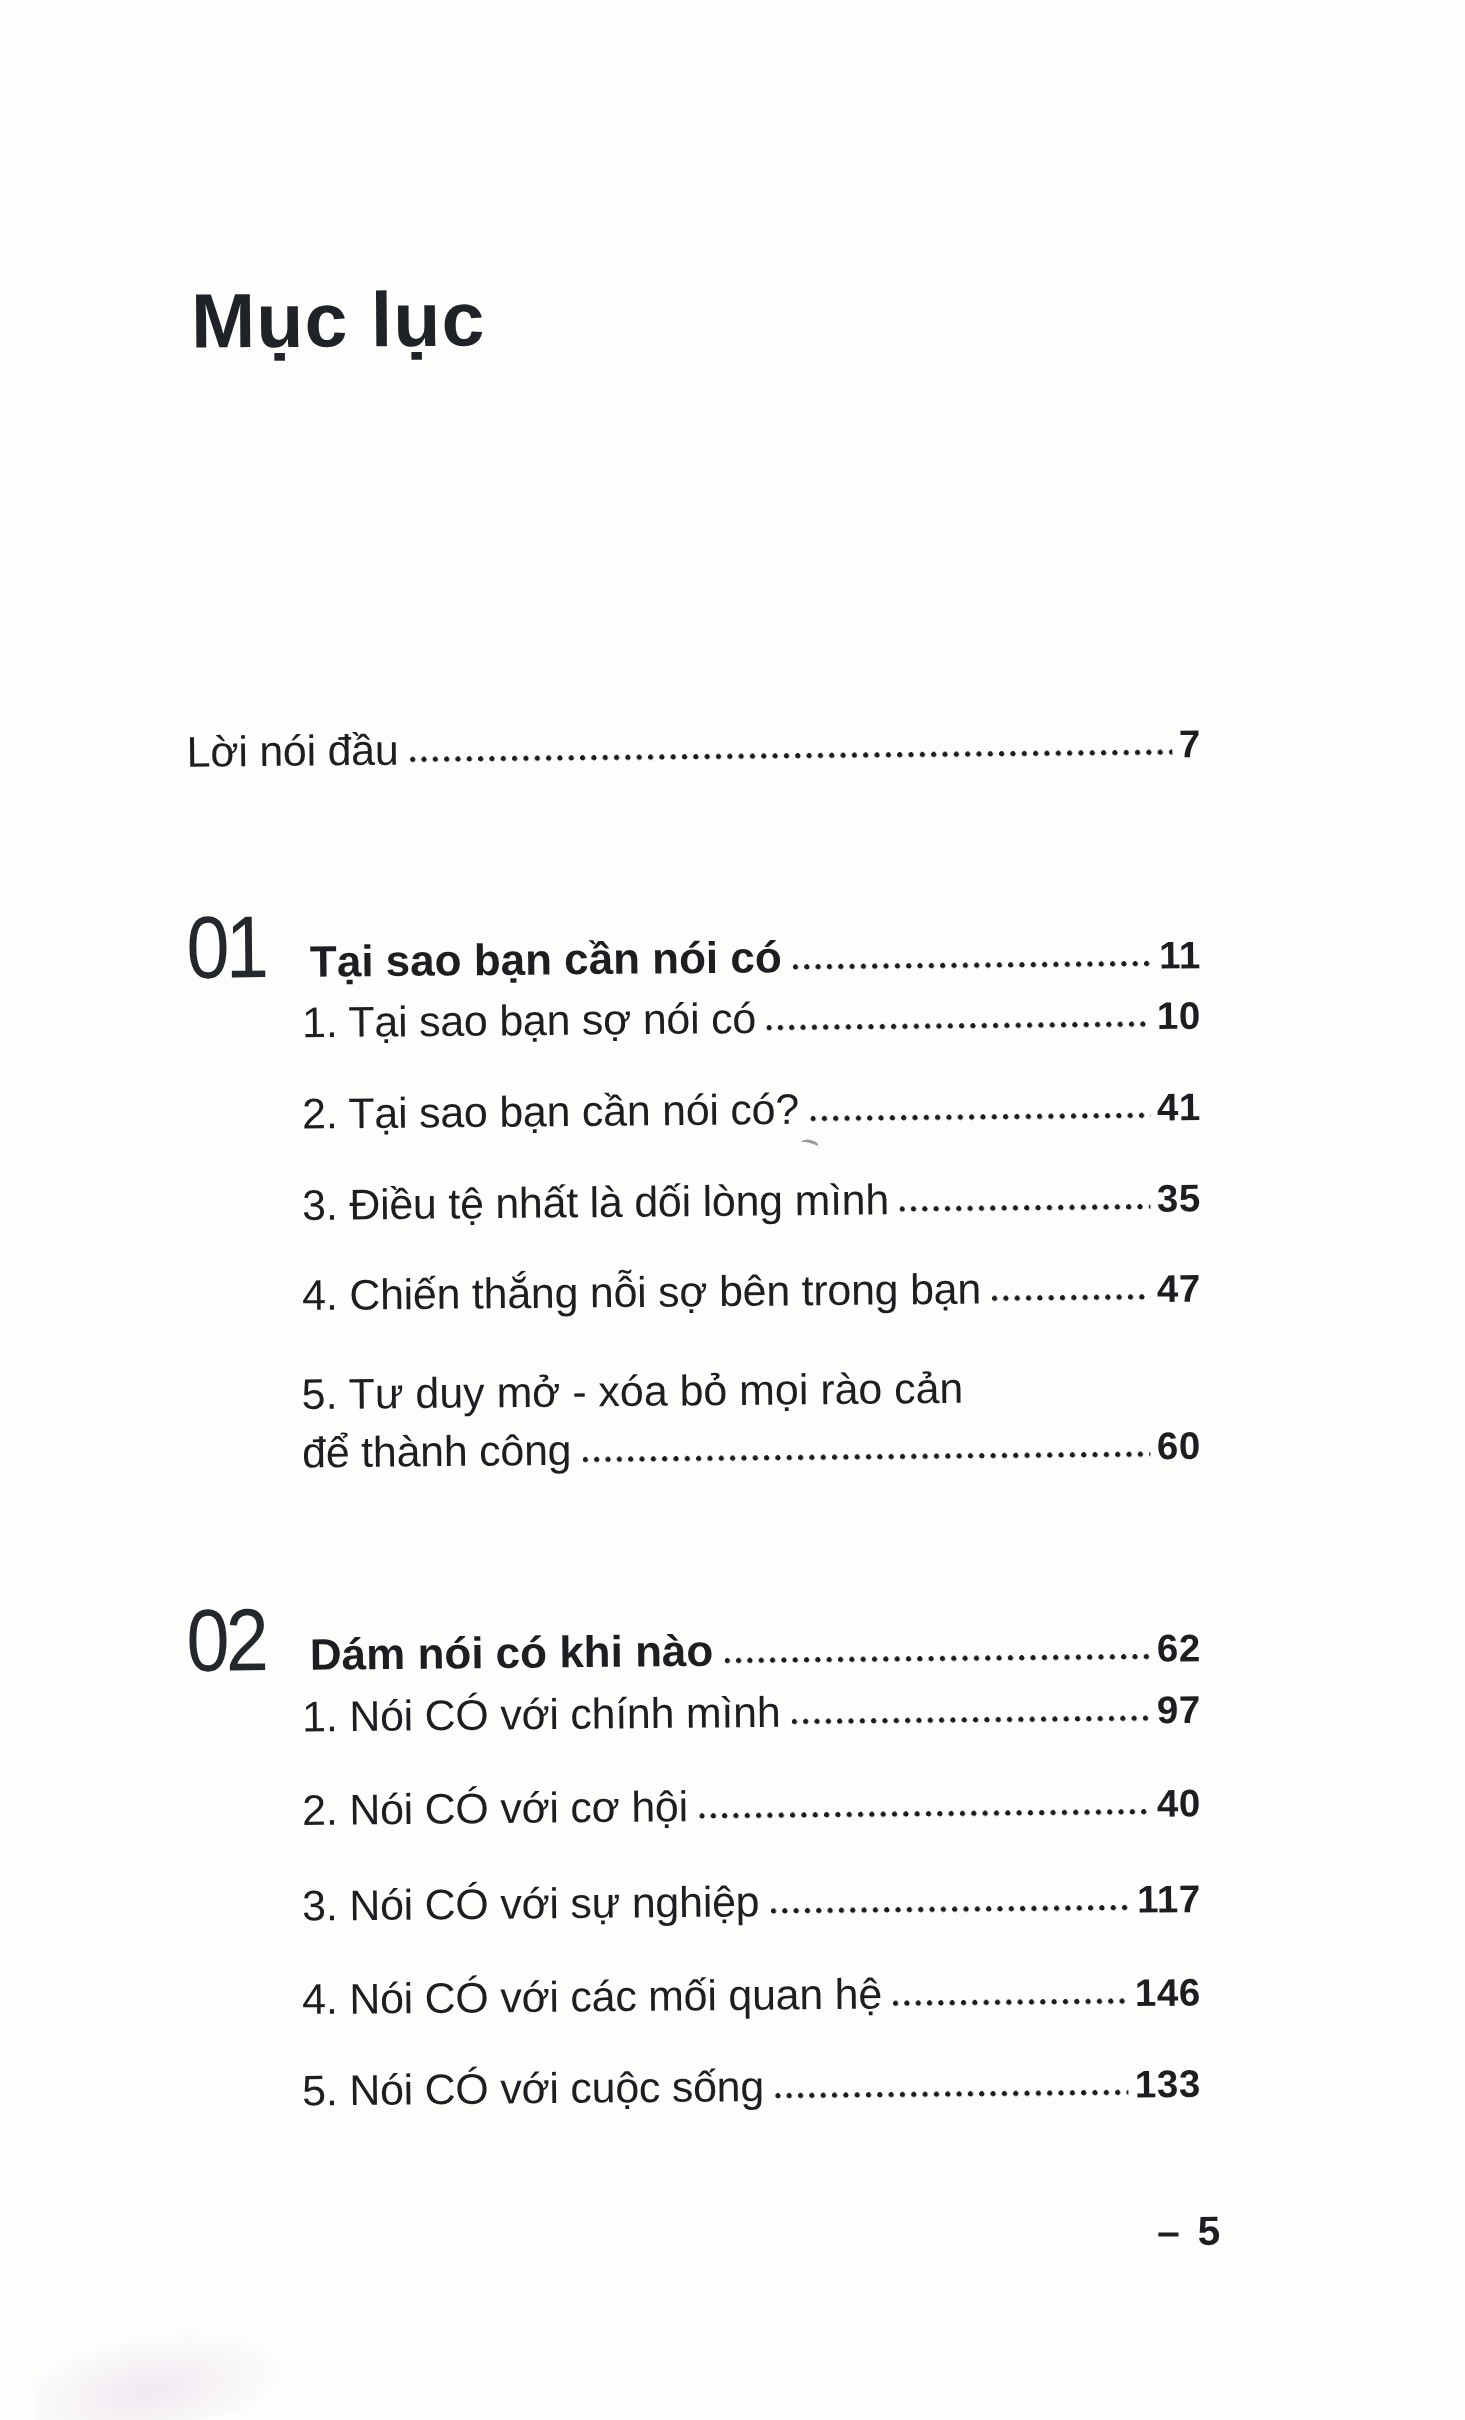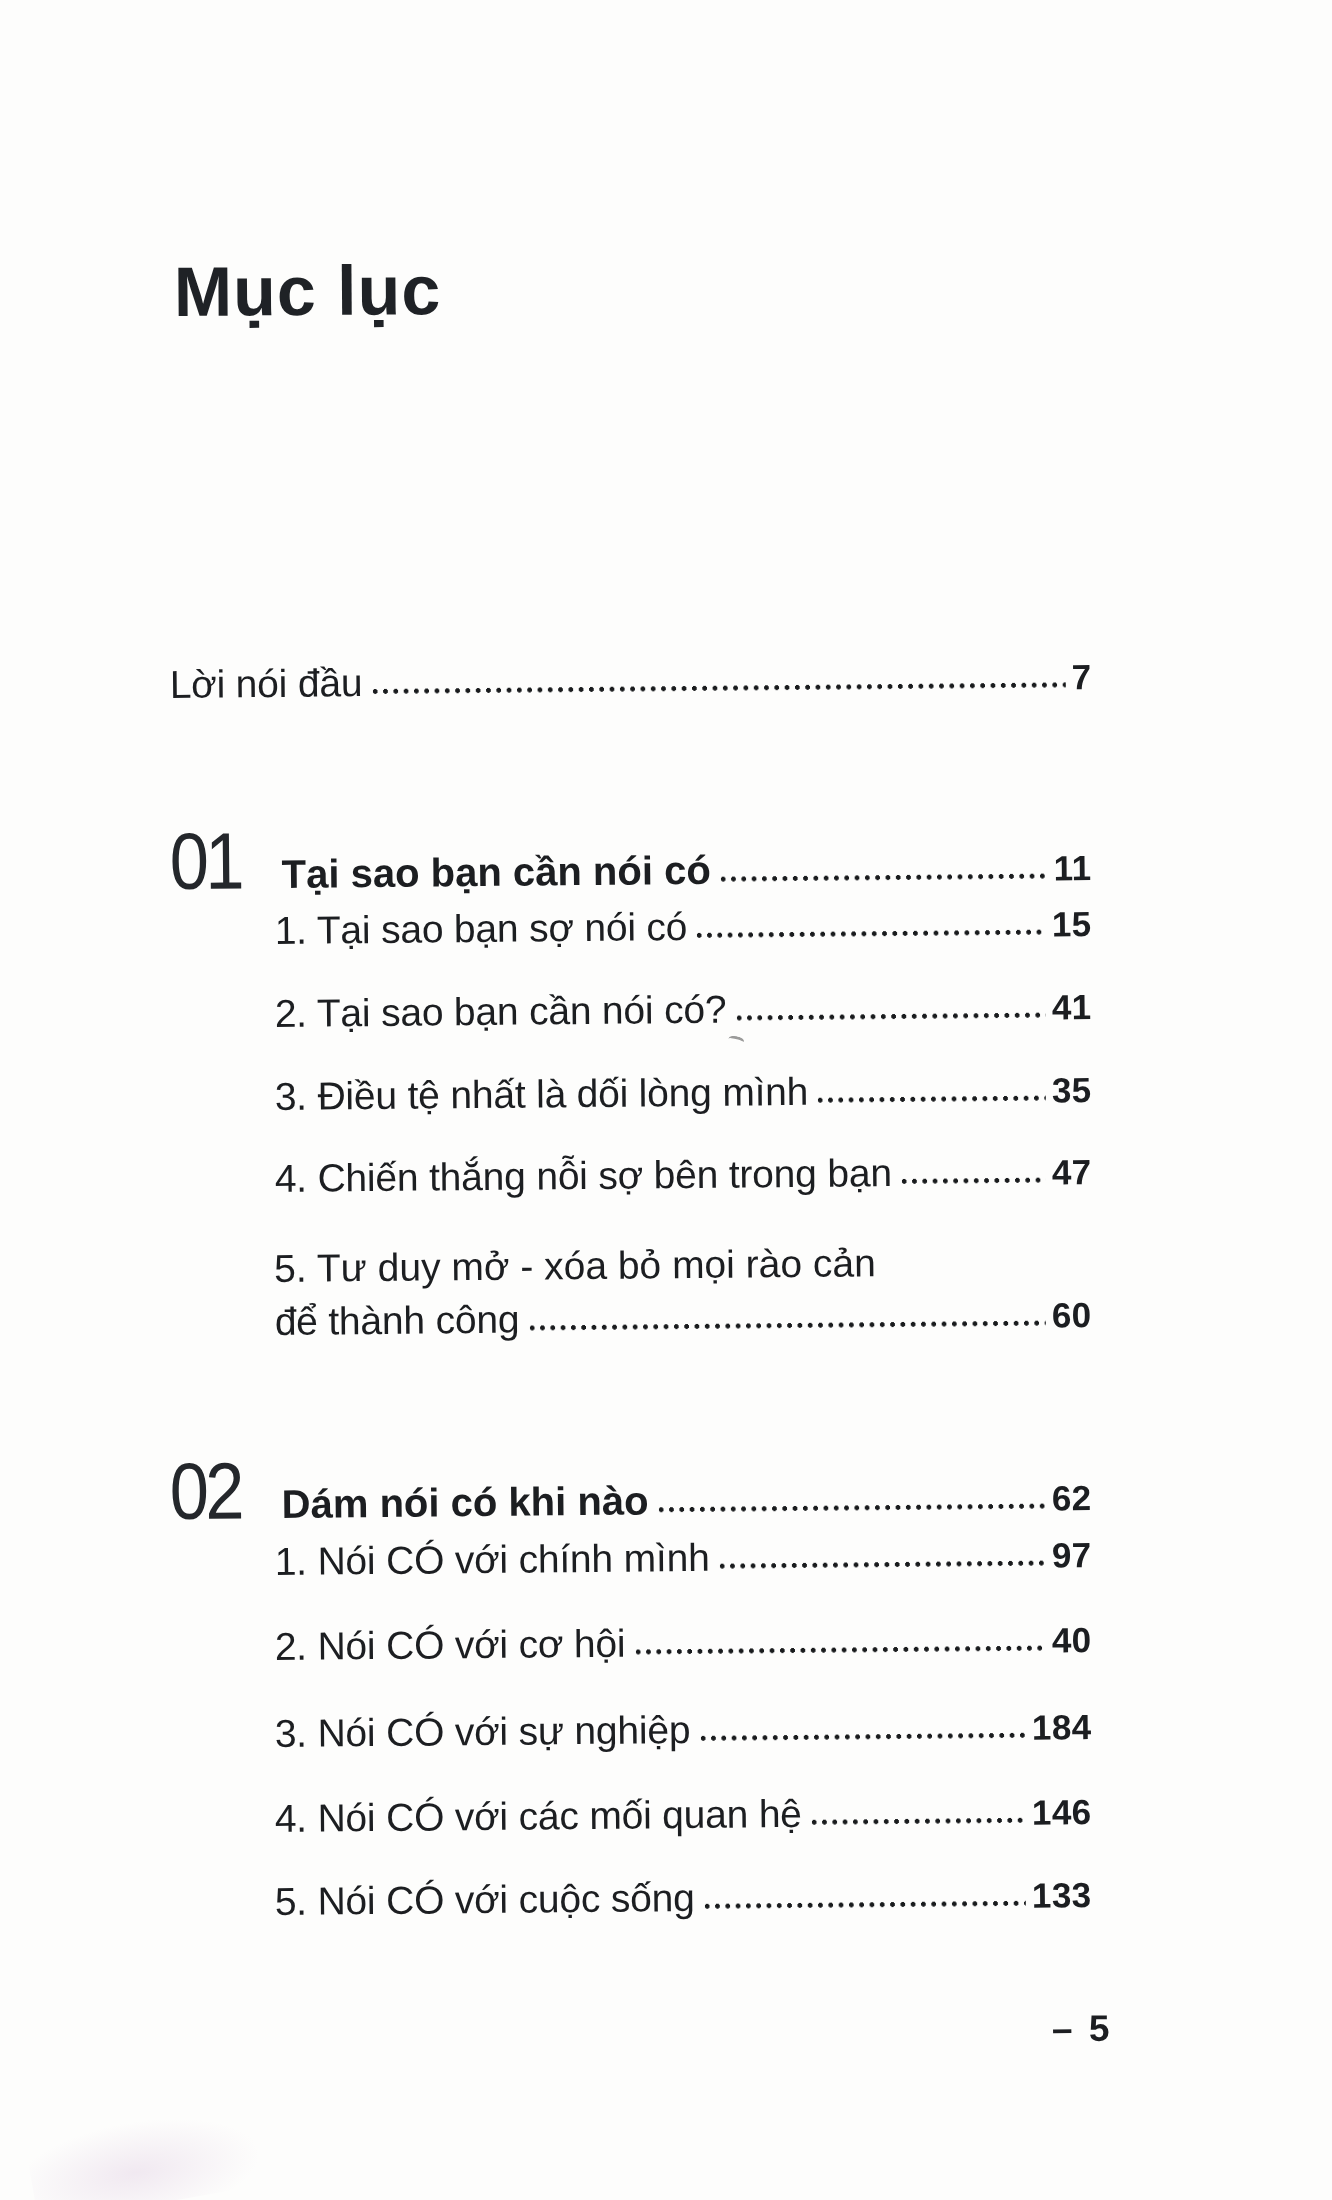--- a/index.html
+++ b/index.html
@@ -167,21 +167,21 @@
   <div class="row section-header" style="top:818px">
     <span class="sec-num">01</span>
     <span class="entry-label">Tại sao bạn cần nói có</span>
     <span class="dots"></span>
     <span class="entry-page">11</span>
   </div>
 
   <div class="row indent" style="top:902px">
     <span class="entry-label">1. Tại sao bạn sợ nói có</span>
     <span class="dots"></span>
-    <span class="entry-page">15</span>
+    <span class="entry-page">10</span>
   </div>
 
   <div class="row indent" style="top:985px">
     <span class="entry-label">2. Tại sao bạn cần nói có?</span>
     <span class="dots"></span>
     <span class="entry-page">41</span>
   </div>
 
   <div class="row indent" style="top:1068px">
     <span class="entry-label">3. Điều tệ nhất là dối lòng mình</span>
@@ -219,21 +219,21 @@
 
   <div class="row indent" style="top:1618px">
     <span class="entry-label">2. Nói CÓ với cơ hội</span>
     <span class="dots"></span>
     <span class="entry-page">40</span>
   </div>
 
   <div class="row indent" style="top:1705px">
     <span class="entry-label">3. Nói CÓ với sự nghiệp</span>
     <span class="dots"></span>
-    <span class="entry-page">184</span>
+    <span class="entry-page">117</span>
   </div>
 
   <div class="row indent" style="top:1790px">
     <span class="entry-label">4. Nói CÓ với các mối quan hệ</span>
     <span class="dots"></span>
     <span class="entry-page">146</span>
   </div>
 
   <div class="row indent" style="top:1873px">
     <span class="entry-label">5. Nói CÓ với cuộc sống</span>

